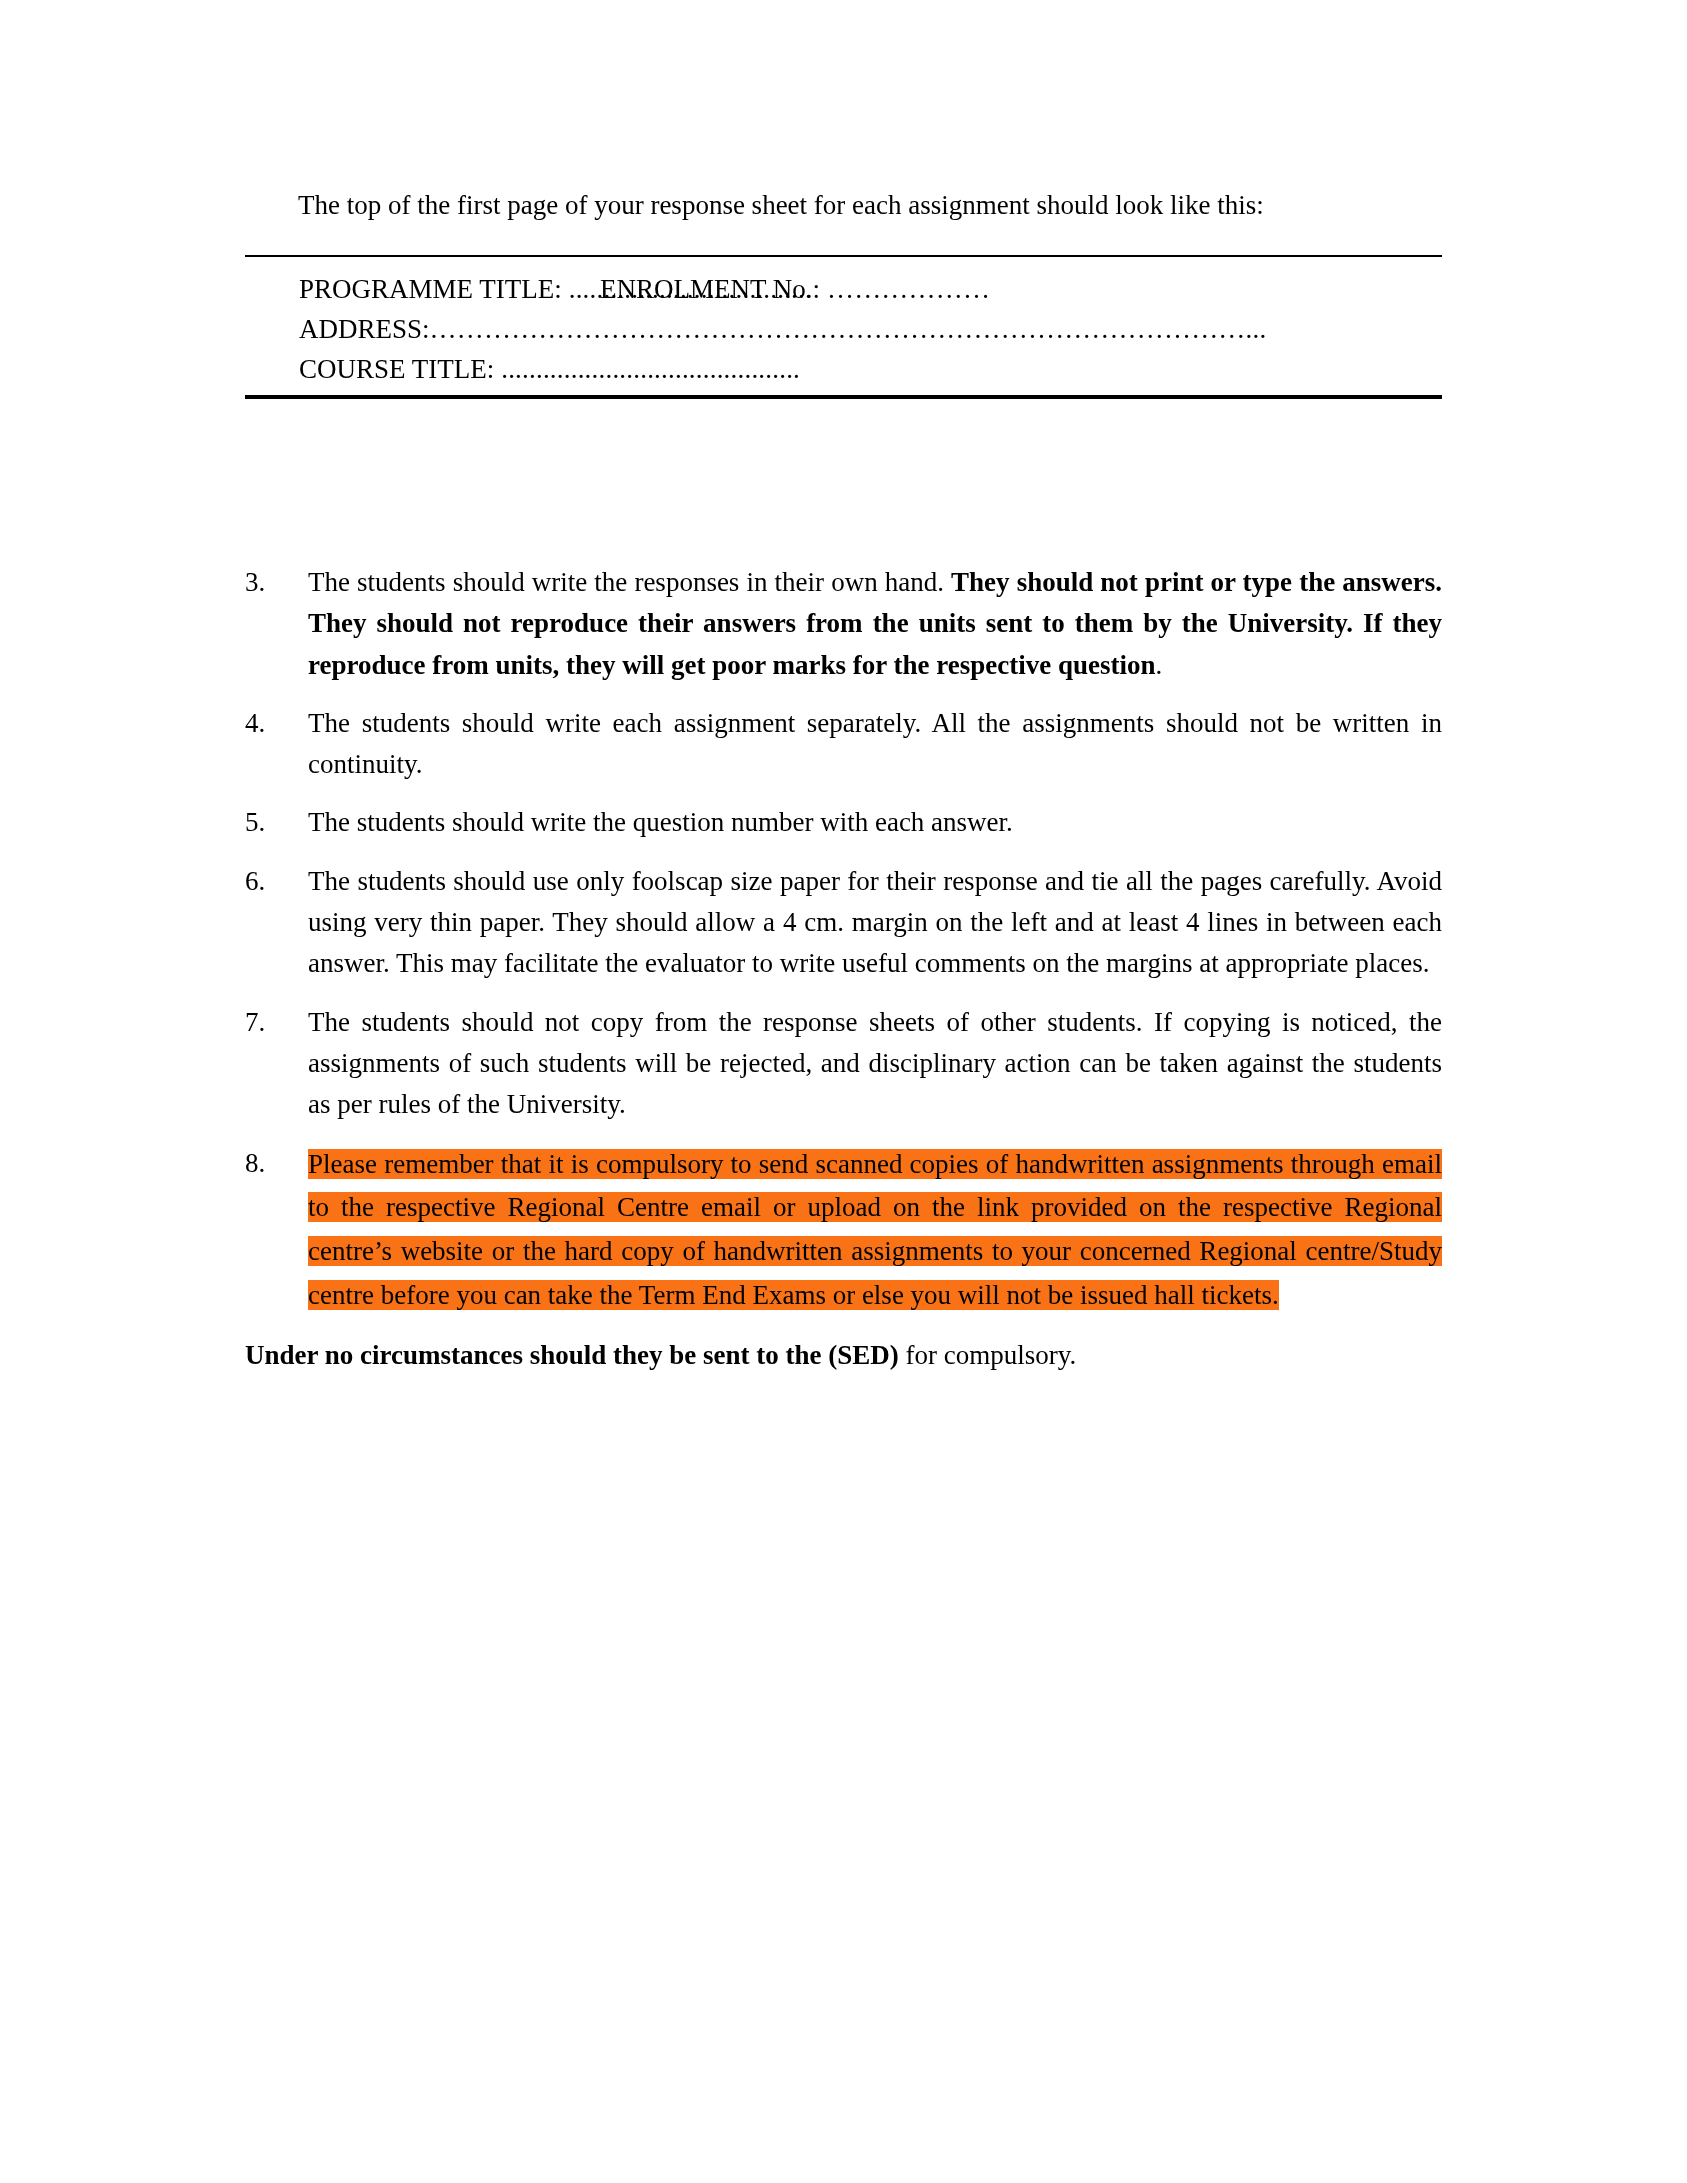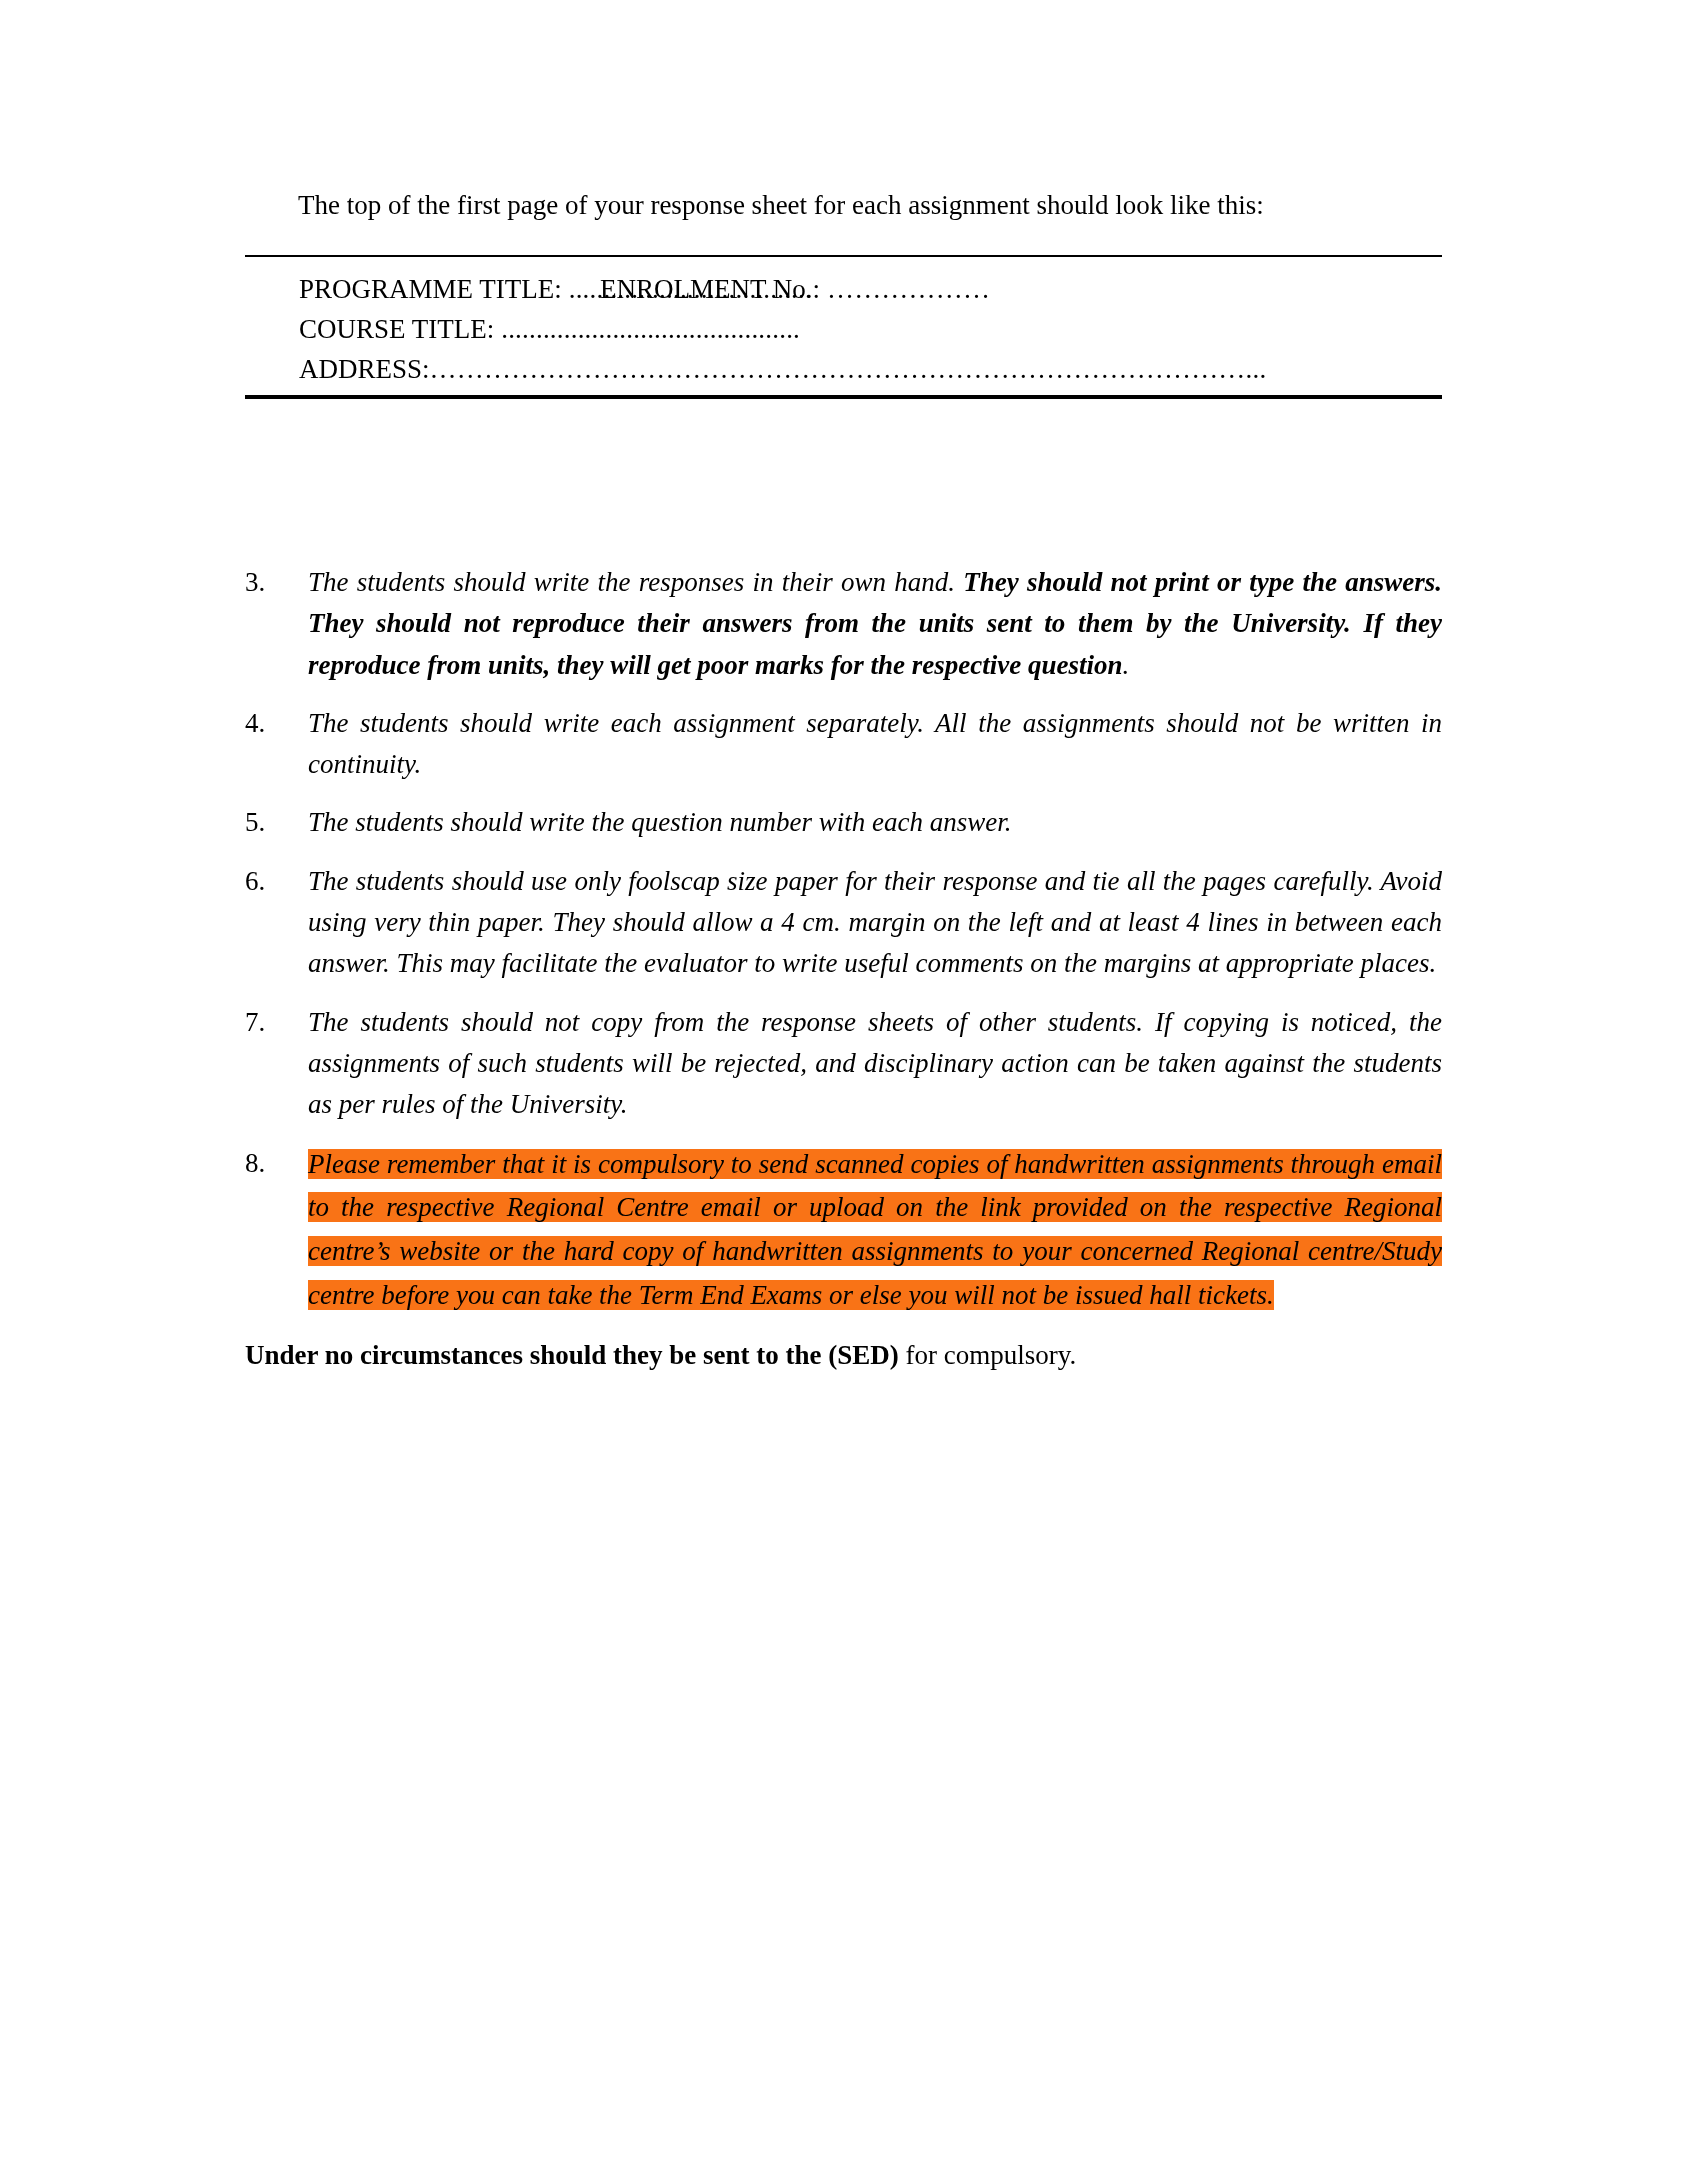--- a/index.html
+++ b/index.html
@@ -85,21 +85,20 @@
   .item .num {
     position: absolute;
     left: 0;
     top: 0;
     width: 46px;
     text-align: left;
     font-size: 27px;
   }
   .item p {
     margin: 0;
-    font-style: italic;
   }
   b, .b { font-weight: bold; }
 
   .hl {
     background-color: #f97316;
     box-decoration-break: clone;
     -webkit-box-decoration-break: clone;
   }
   .item.highlighted p {
     line-height: 1.62;
@@ -128,22 +127,22 @@
 <div class="page">
 
   <div class="content">
 
     <div class="intro-line">The top of the first page of your response sheet for each assignment should look like this:</div>
 
     <div class="form-box">
       <div class="form-inner">
 
       <div class="form-row"><span class="form-col-left"><span>PROGRAMME TITLE:</span><span class="dotfill"> ...................................</span></span><span class="form-col-right"><span>ENROLMENT No.:</span><span class="dotfill"> ………………</span></span></div>
+          <div class="form-row"><span class="form-col-left"><span>ADDRESS:</span><span class="dotfill">………………………………………………………………………………...</span></span></div>
           <div class="form-row"><span class="form-col-left"><span>COURSE TITLE:</span><span class="dotfill"> ...........................................</span></span></div>
-          <div class="form-row"><span class="form-col-left"><span>ADDRESS:</span><span class="dotfill">………………………………………………………………………………...</span></span></div>
         </div>
     </div>
 
     <div class="list">
 
     <div class="item">
           <span class="num">3.</span>
           <p><span>The students should write the responses in their own hand. </span><span class="b">They should not print or type the answers.  They should not reproduce their answers from the units sent to them by the University.  If they reproduce from units, they will get poor marks for the respective question</span><span>.</span></p>
         </div>
         <div class="item">

